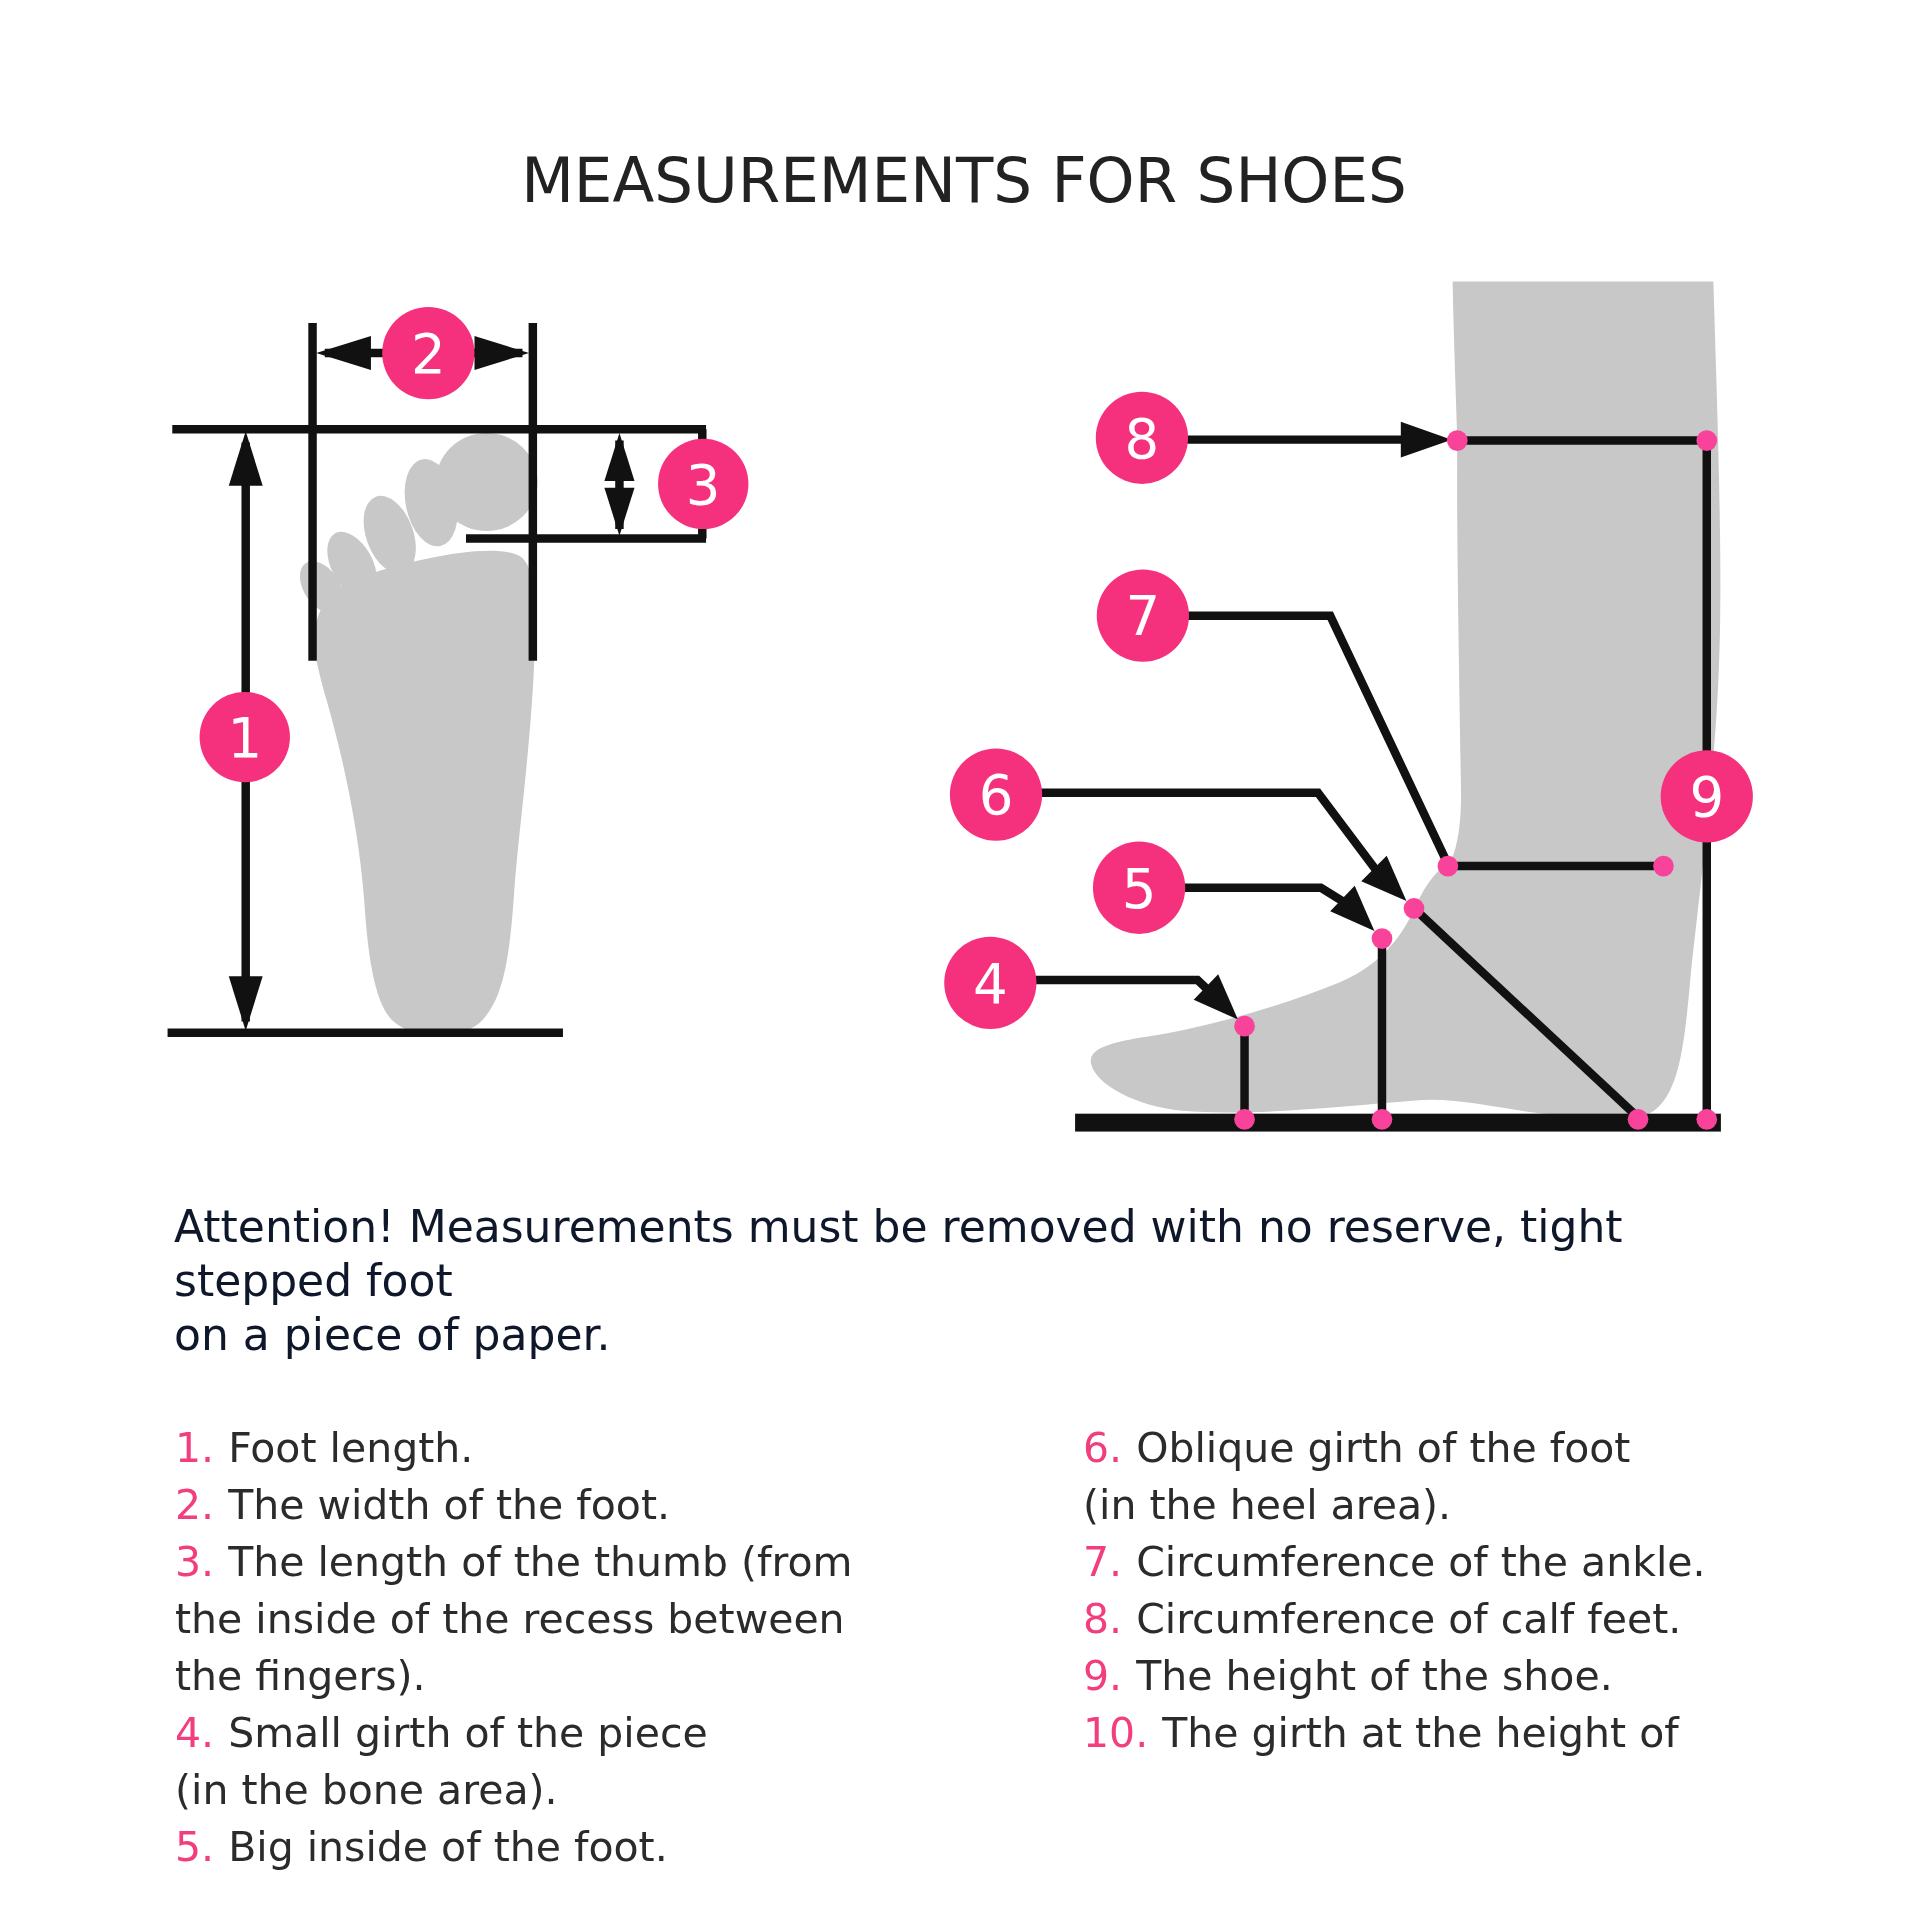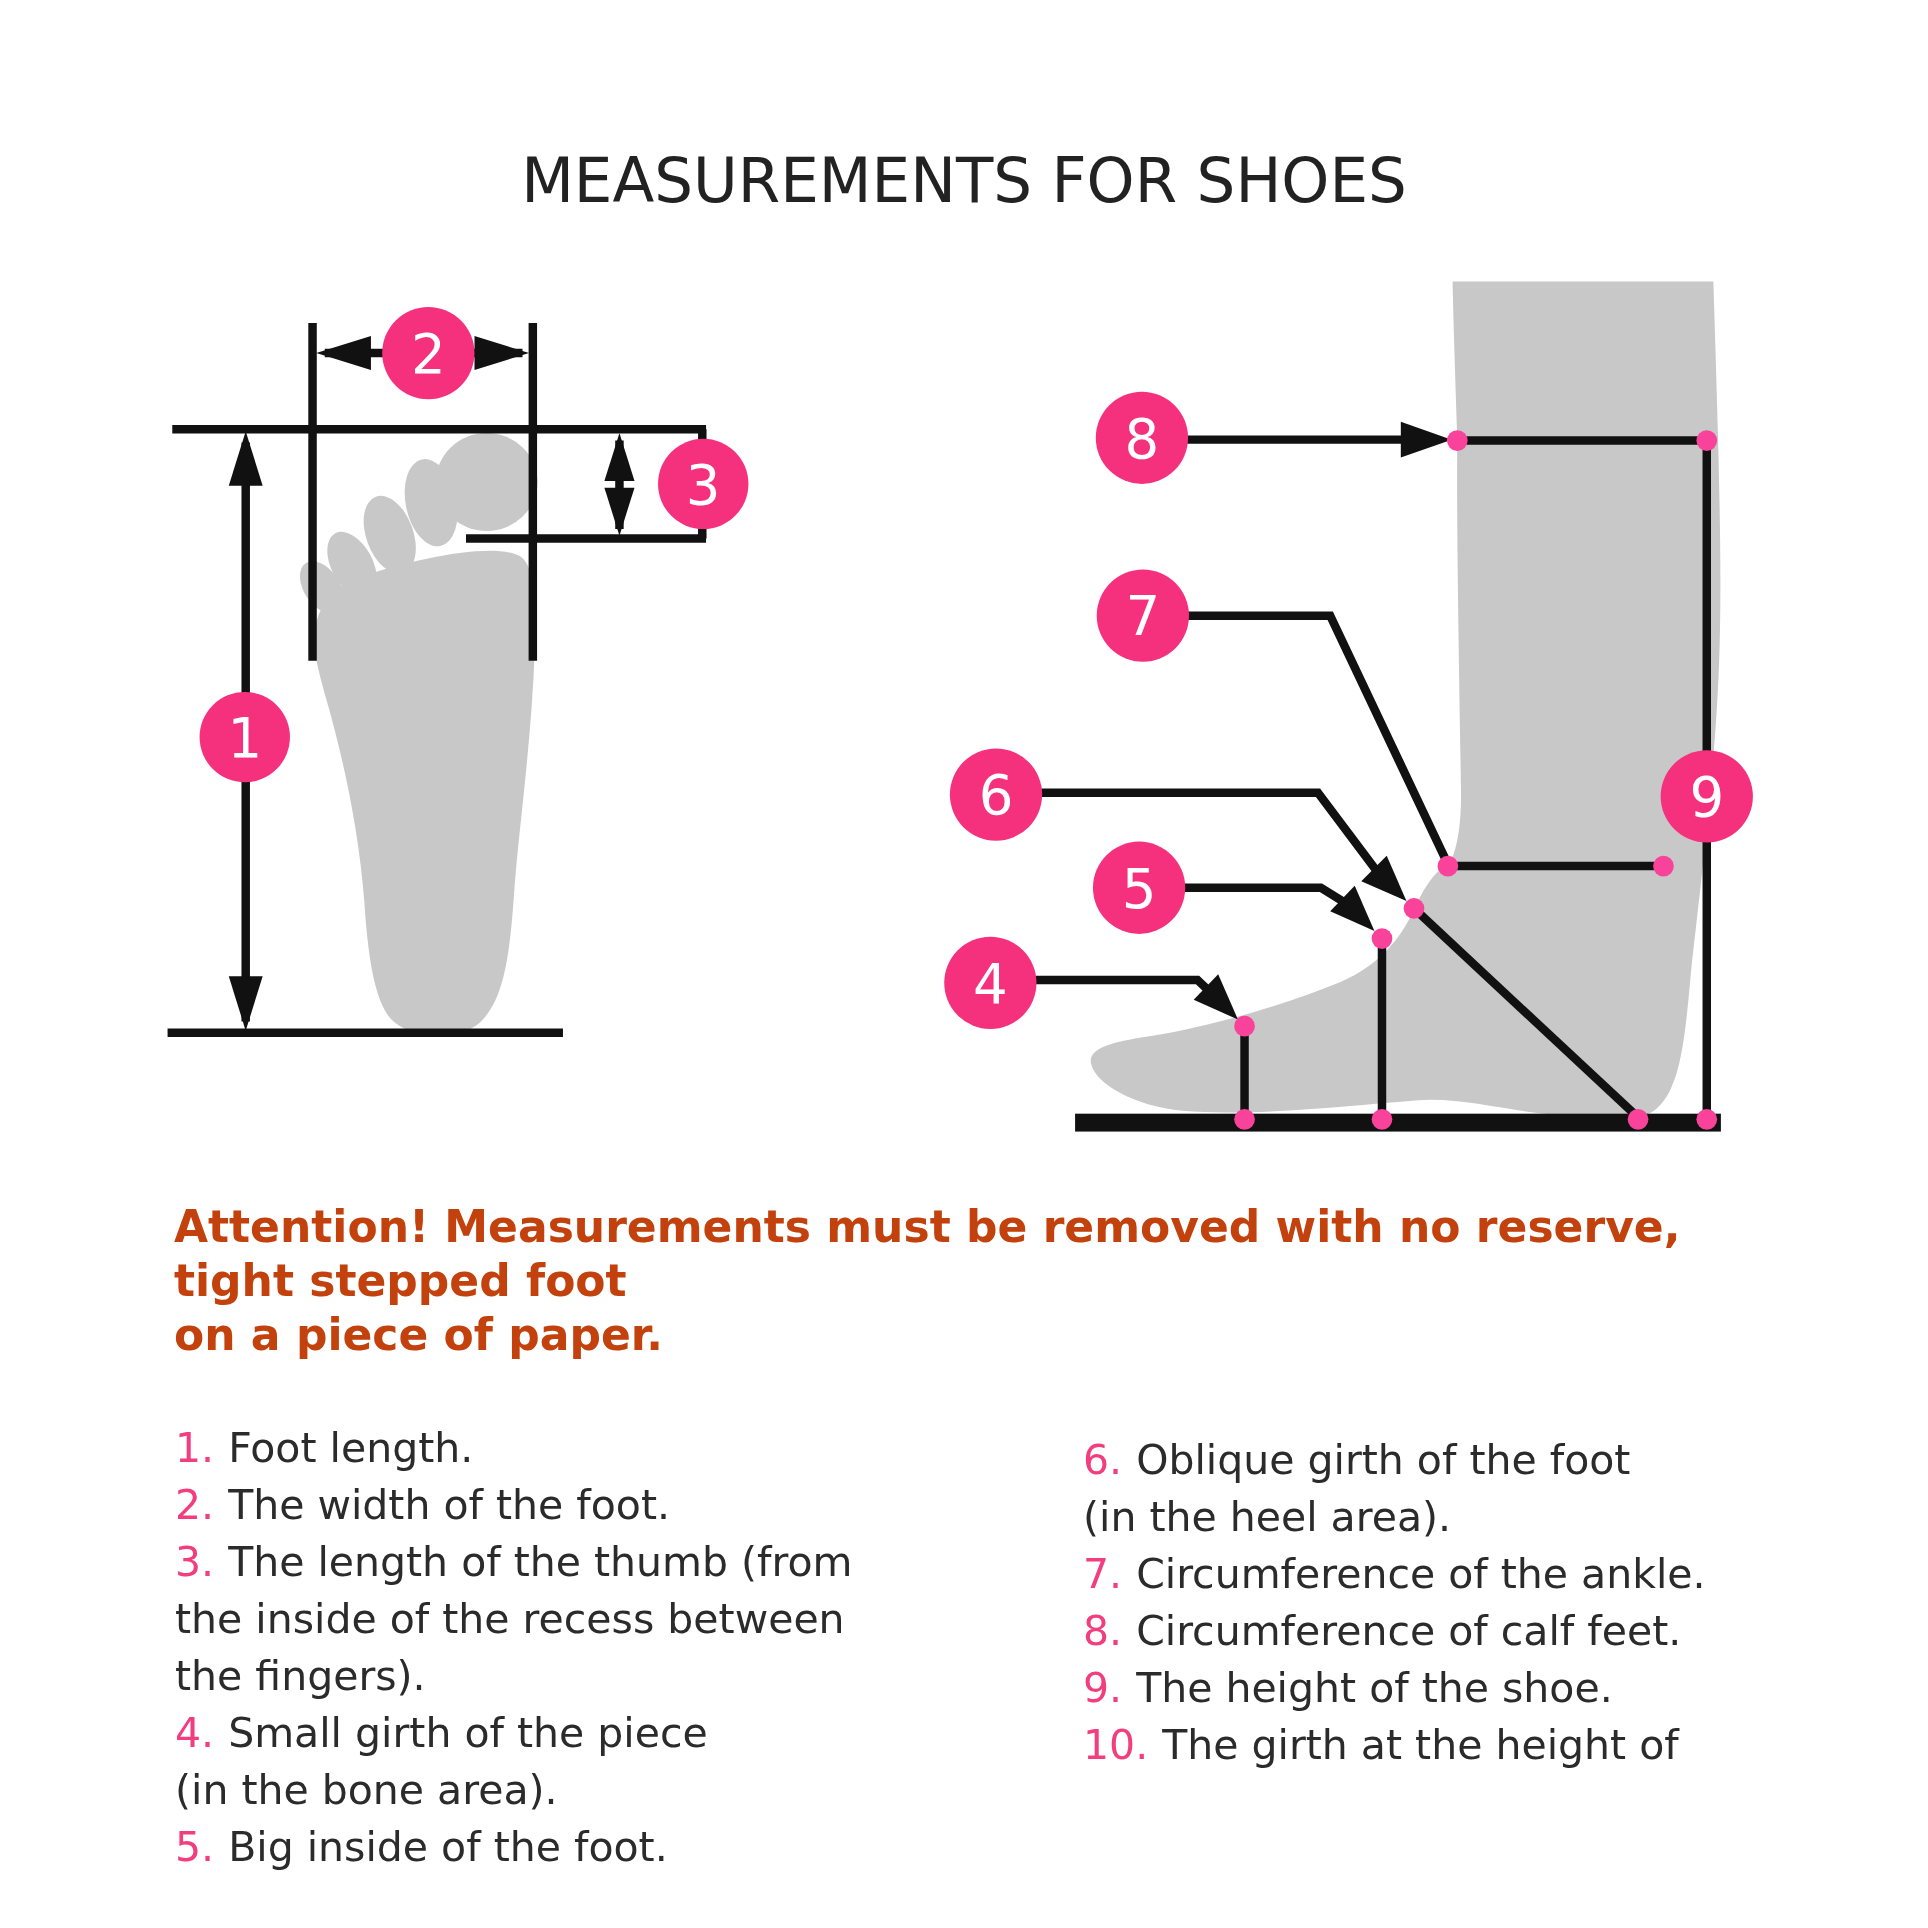--- a/index.html
+++ b/index.html
@@ -10,26 +10,26 @@
   }
   .page-title{
     position:absolute;left:0;top:107px;width:1928px;
     text-align:center;font-size:63px;font-weight:400;color:#222222;
     letter-spacing:0px;transform:scaleX(0.97);transform-origin:center;
     line-height:1;
   }
   svg.diagrams{position:absolute;left:0;top:0;width:1928px;height:1928px;}
   .attention{
     position:absolute;left:174px;top:1200px;
-    font-size:44px;line-height:54px;color:#c2410c;font-weight:700;
+    font-size:44px;line-height:54px;color:#0f172a;font-weight:400;
     width:1601px;
   }
   .legend{position:absolute;top:1420px;font-size:41px;line-height:57px;color:#2B2B2B;}
   .legend.left{left:175px;width:866px;}
-  .legend.right{left:1083px;width:753px;margin-top:12px;}
+  .legend.right{left:1083px;width:753px;}
   .legend .num{color:#F23E7E;margin-right:14px;}
   .badge-num{fill:#ffffff;font-size:58px;font-family:"DejaVu Sans","Liberation Sans",sans-serif;}
 </style>
 </head>
 <body>
 
 <h1 class="page-title">MEASUREMENTS FOR SHOES</h1>
 
 <svg class="diagrams" viewBox="0 0 2048 2048">
 

